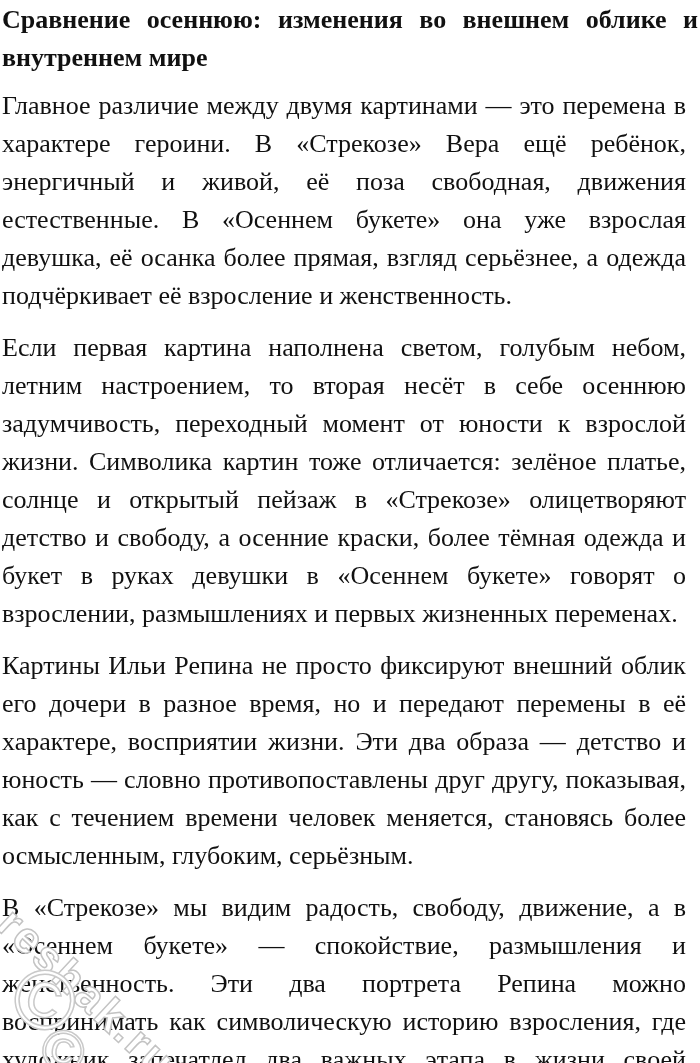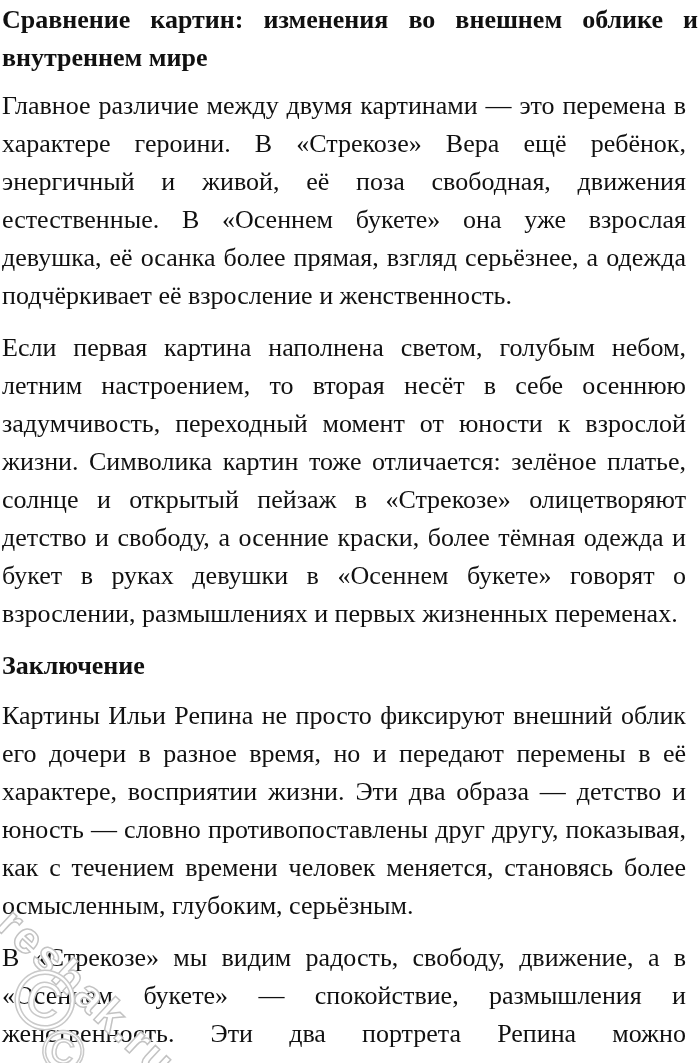--- a/index.html
+++ b/index.html
@@ -79,27 +79,26 @@
     left: 42px;
     top: 1022px;
     font-size: 58px;
     transform: rotate(10deg);
   }
 </style>
 </head>
 <body>
 
 <main class="doc">
-  <h1 class="doc-heading">Сравнение картин: изменения во внешнем облике и внутреннем мире</h1>
+  <h1 class="doc-heading">Сравнение осеннюю: изменения во внешнем облике и внутреннем мире</h1>
 
   <p>Главное различие между двумя картинами — это перемена в характере героини. В «Стрекозе» Вера ещё ребёнок, энергичный и живой, её поза свободная, движения естественные. В «Осеннем букете» она уже взрослая девушка, её осанка более прямая, взгляд серьёзнее, а одежда подчёркивает её взросление и женственность.</p>
 
   <p>Если первая картина наполнена светом, голубым небом, летним настроением, то вторая несёт в себе осеннюю задумчивость, переходный момент от юности к взрослой жизни. Символика картин тоже отличается: зелёное платье, солнце и открытый пейзаж в «Стрекозе» олицетворяют детство и свободу, а осенние краски, более тёмная одежда и букет в руках девушки в «Осеннем букете» говорят о взрослении, размышлениях и первых жизненных переменах.</p>
 
-  <h2 class="doc-subheading">Заключение</h2>
 
   <p>Картины Ильи Репина не просто фиксируют внешний облик его дочери в разное время, но и передают перемены в её характере, восприятии жизни. Эти два образа — детство и юность — словно противопоставлены друг другу, показывая, как с течением времени человек меняется, становясь более осмысленным, глубоким, серьёзным.</p>
 
   <p>В «Стрекозе» мы видим радость, свободу, движение, а в «Осеннем букете» — спокойствие, размышления и женственность. Эти два портрета Репина можно воспринимать как символическую историю взросления, где художник запечатлел два важных этапа в жизни своей дочери.</p>
 </main>
 
 <div class="watermark">
   <span class="wm-text">reshak.ru</span>
   <span class="wm-c big">©</span>
   <span class="wm-c small">©</span>

